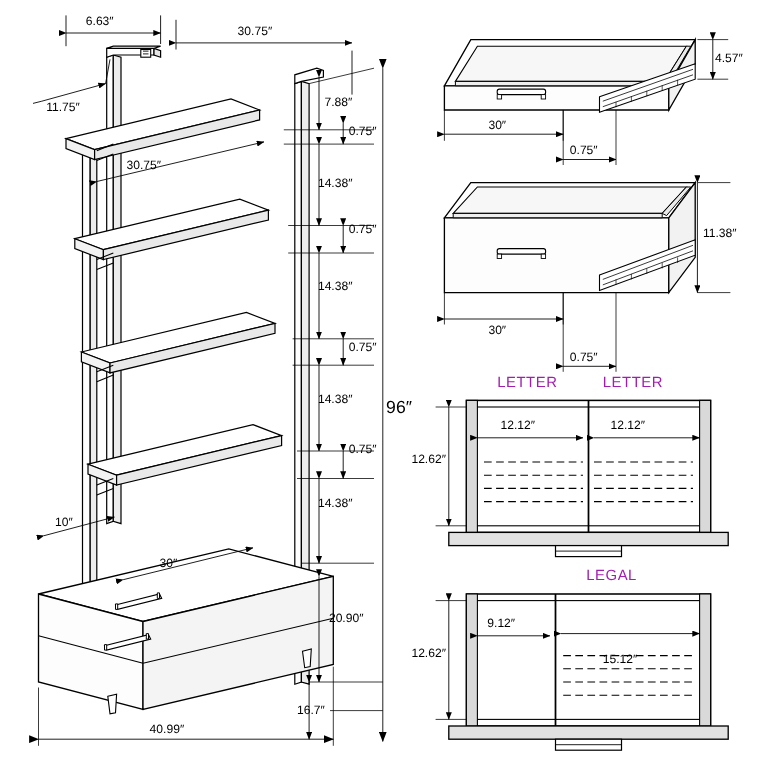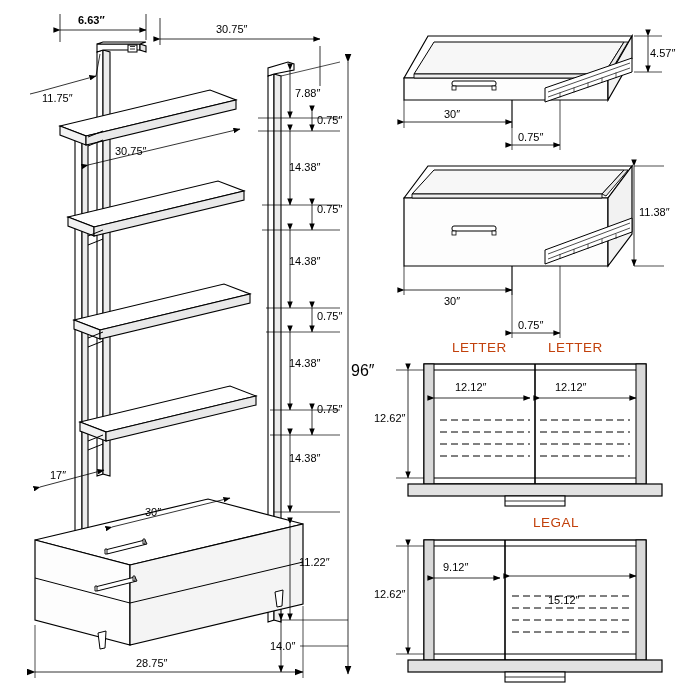--- a/index.html
+++ b/index.html
@@ -29,21 +29,21 @@
     transform-origin: left top;
   }
   .dim-label.big {
     font-size: 16px;
   }
   .title-label {
     position: absolute;
     font-family: "Liberation Sans", sans-serif;
     font-size: 13.5px;
     letter-spacing: 0.5px;
-    color: #c2410c;
+    color: #a21caf;
     white-space: nowrap;
   }
 </style>
 </head>
 <body>
 
 <svg id="sheet" viewBox="0 0 700 700" xmlns="http://www.w3.org/2000/svg">
   <defs>
     <marker id="ah" markerWidth="9" markerHeight="7" refX="8.5" refY="3.5" orient="auto" markerUnits="userSpaceOnUse">
       <path d="M0,0 L9,3.5 L0,7 z" fill="#000"></path>
@@ -341,39 +341,39 @@
     <g stroke="#000" fill="none" stroke-width="0.8">
       <line x1="434" y1="578" x2="500" y2="578" marker-start="url(#ahs)" marker-end="url(#ahs)"></line>
       <line x1="510" y1="576" x2="636" y2="576" marker-start="url(#ahs)" marker-end="url(#ahs)"></line>
       <line x1="396" y1="546" x2="424" y2="546" stroke-width="0.7"></line>
       <line x1="396" y1="654" x2="424" y2="654" stroke-width="0.7"></line>
       <line x1="408" y1="546" x2="408" y2="654" marker-start="url(#ahs)" marker-end="url(#ahs)"></line>
     </g>
   </g>
 </svg>
 
-<div class="dim-label" style="left:78px;  top:14px;font-weight:bold;">6.63″</div>
+<div class="dim-label" style="left:78px;  top:14px;">6.63″</div>
 <div class="dim-label" style="left:216px; top:23px;">30.75″</div>
 <div class="dim-label" style="left:42px;  top:92px;">11.75″</div>
 <div class="dim-label" style="left:295px; top:87px;">7.88″</div>
 <div class="dim-label" style="left:317px; top:114px;">0.75″</div>
 <div class="dim-label" style="left:115px; top:145px;">30.75″</div>
 <div class="dim-label" style="left:289px; top:161px;">14.38″</div>
 <div class="dim-label" style="left:317px; top:203px;">0.75″</div>
 <div class="dim-label" style="left:289px; top:255px;">14.38″</div>
 <div class="dim-label" style="left:317px; top:310px;">0.75″</div>
 <div class="dim-label" style="left:289px; top:357px;">14.38″</div>
 <div class="dim-label big" style="left:351px; top:362px;">96″</div>
 <div class="dim-label" style="left:317px; top:403px;">0.75″</div>
 <div class="dim-label" style="left:289px; top:452px;">14.38″</div>
-<div class="dim-label" style="left:50px;  top:469px;">17″</div>
+<div class="dim-label" style="left:50px;  top:469px;">10″</div>
 <div class="dim-label" style="left:145px; top:506px;">30″</div>
-<div class="dim-label" style="left:299px; top:556px;">11.22″</div>
-<div class="dim-label" style="left:270px; top:640px;">14.0″</div>
-<div class="dim-label" style="left:136px; top:657px;">28.75″</div>
+<div class="dim-label" style="left:299px; top:556px;">20.90″</div>
+<div class="dim-label" style="left:270px; top:640px;">16.7″</div>
+<div class="dim-label" style="left:136px; top:657px;">40.99″</div>
 
 <div class="dim-label" style="left:650px; top:47px;">4.57″</div>
 <div class="dim-label" style="left:444px; top:108px;">30″</div>
 <div class="dim-label" style="left:518px; top:131px;">0.75″</div>
 
 <div class="dim-label" style="left:639px; top:206px;">11.38″</div>
 <div class="dim-label" style="left:444px; top:295px;">30″</div>
 <div class="dim-label" style="left:518px; top:319px;">0.75″</div>
 
 <div class="title-label" style="left:452px; top:340px;">LETTER</div>

